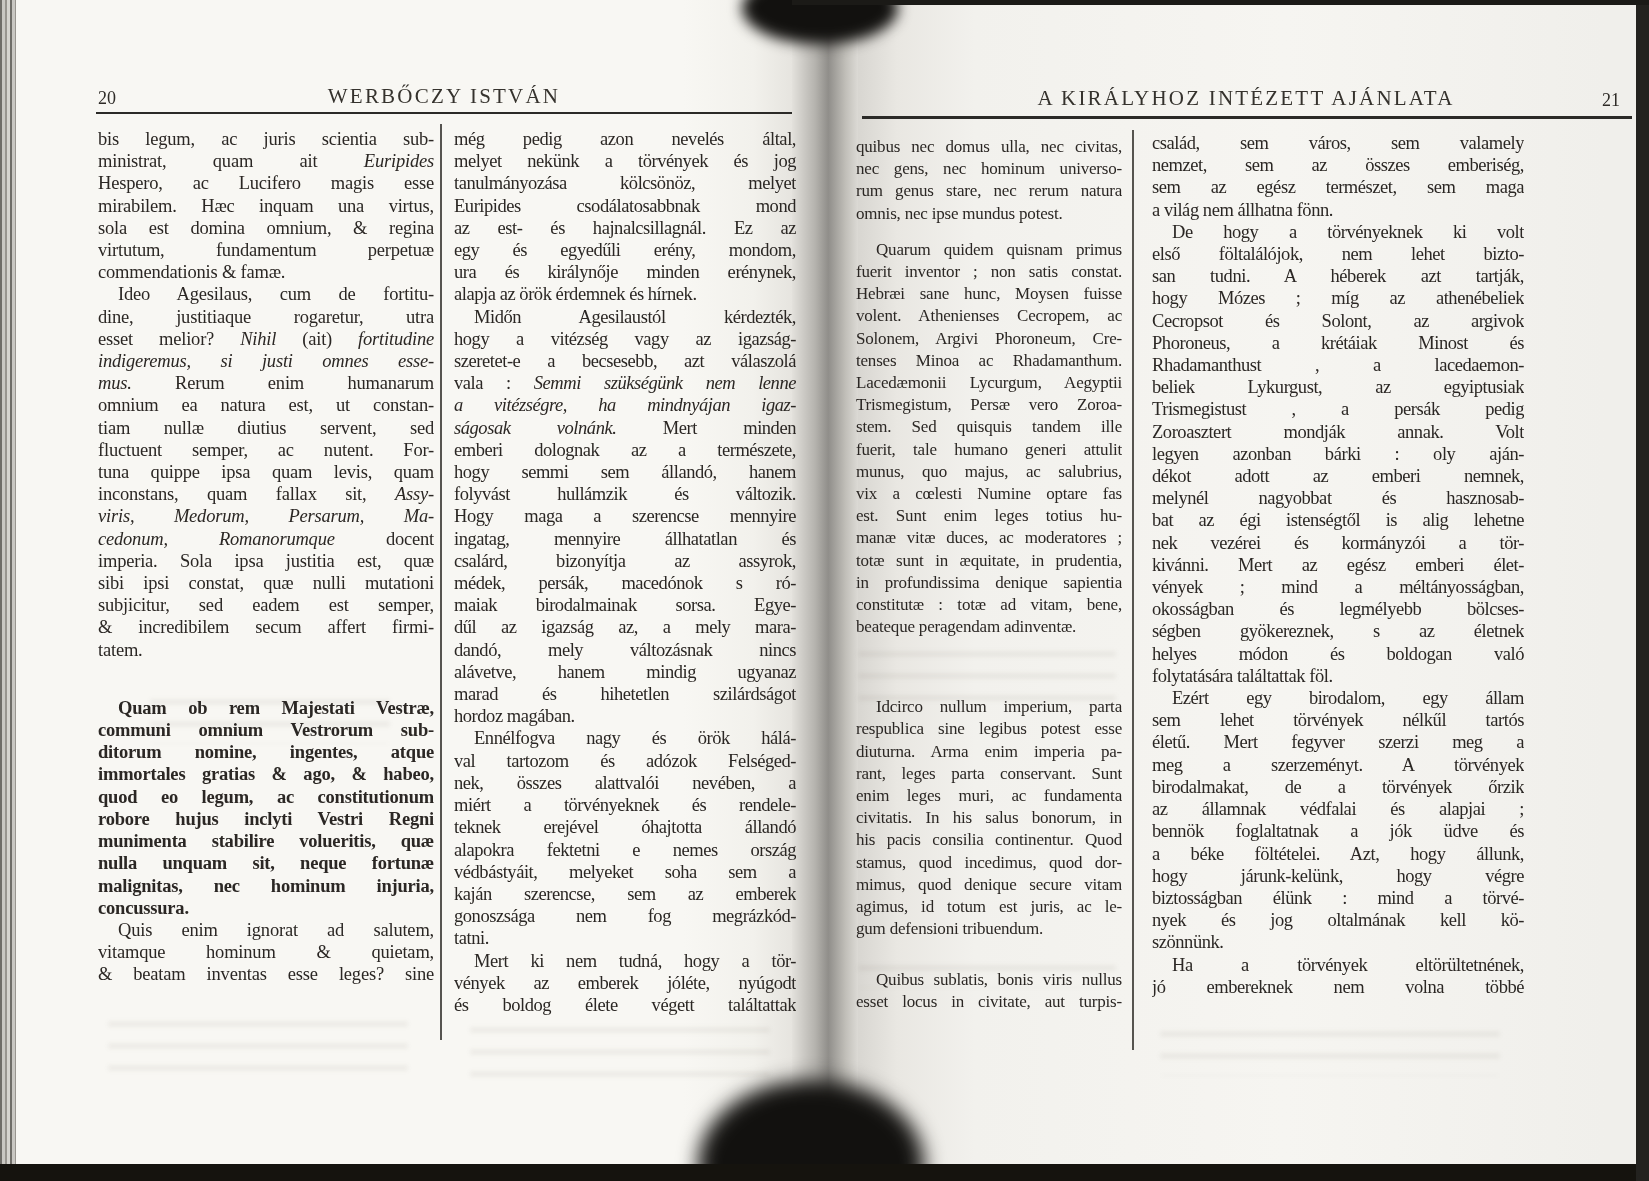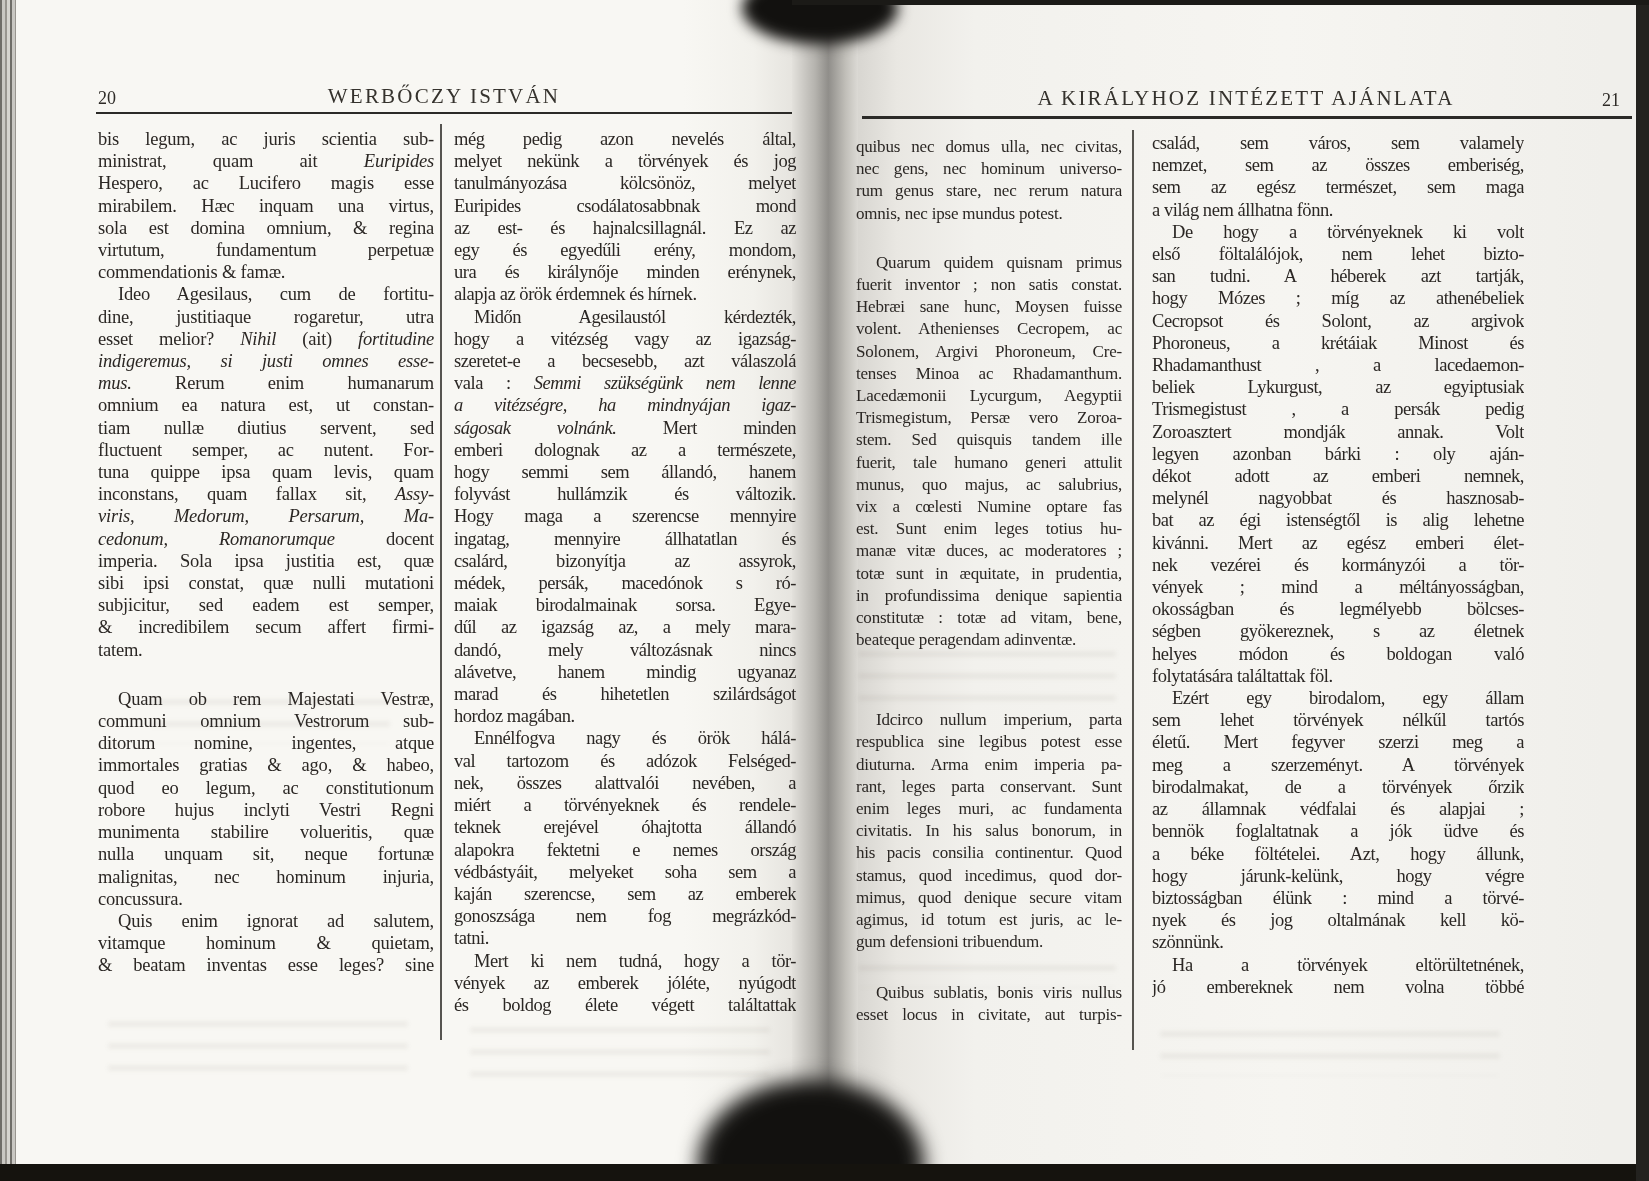--- a/index.html
+++ b/index.html
@@ -134,21 +134,21 @@
         <div class="line"><span>tuna quippe ipsa quam levis, quam</span></div>
         <div class="line"><span>inconstans, quam fallax sit, </span><i>Assy-</i></div>
         <div class="line"><i>viris, Medorum, Persarum, Ma-</i></div>
         <div class="line"><i>cedonum, Romanorumque</i><span> docent</span></div>
         <div class="line"><span>imperia. Sola ipsa justitia est, quæ</span></div>
         <div class="line"><span>sibi ipsi constat, quæ nulli mutationi</span></div>
         <div class="line"><span>subjicitur, sed eadem est semper,</span></div>
         <div class="line"><span>&amp; incredibilem secum affert firmi-</span></div>
         <div class="line endline"><span>tatem.</span></div>
       </div>
-      <div class="para" style="margin-top: 27px;">
+      <div class="para" style="margin-top: 36px; font-weight: bold;">
         <div class="line indent"><span>Quam ob rem Majestati Vestræ,</span></div>
         <div class="line"><span>communi omnium Vestrorum sub-</span></div>
         <div class="line"><span>ditorum nomine, ingentes, atque</span></div>
         <div class="line"><span>immortales gratias &amp; ago, &amp; habeo,</span></div>
         <div class="line"><span>quod eo legum, ac constitutionum</span></div>
         <div class="line"><span>robore hujus inclyti Vestri Regni</span></div>
         <div class="line"><span>munimenta stabilire volueritis, quæ</span></div>
         <div class="line"><span>nulla unquam sit, neque fortunæ</span></div>
         <div class="line"><span>malignitas, nec hominum injuria,</span></div>
         <div class="line endline"><span>concussura.</span></div>
@@ -209,21 +209,21 @@
         <div class="line"><span>és boldog élete végett találtattak</span></div>
       </div>
     </div>
   <div class="textcol col-r1">
       <div class="para">
         <div class="line"><span>quibus nec domus ulla, nec civitas,</span></div>
         <div class="line"><span>nec gens, nec hominum universo-</span></div>
         <div class="line"><span>rum genus stare, nec rerum natura</span></div>
         <div class="line endline"><span>omnis, nec ipse mundus potest.</span></div>
       </div>
-      <div class="para" style="margin-top: 27px;">
+      <div class="para" style="margin-top: 14px;">
         <div class="line indent"><span>Quarum quidem quisnam primus</span></div>
         <div class="line"><span>fuerit inventor ; non satis constat.</span></div>
         <div class="line"><span>Hebræi sane hunc, Moysen fuisse</span></div>
         <div class="line"><span>volent. Athenienses Cecropem, ac</span></div>
         <div class="line"><span>Solonem, Argivi Phoroneum, Cre-</span></div>
         <div class="line"><span>tenses Minoa ac Rhadamanthum.</span></div>
         <div class="line"><span>Lacedæmonii Lycurgum, Aegyptii</span></div>
         <div class="line"><span>Trismegistum, Persæ vero Zoroa-</span></div>
         <div class="line"><span>stem. Sed quisquis tandem ille</span></div>
         <div class="line"><span>fuerit, tale humano generi attulit</span></div>
@@ -269,22 +269,22 @@
         <div class="line"><span>Cecropsot és Solont, az argivok</span></div>
         <div class="line"><span>Phoroneus, a krétáiak Minost és</span></div>
         <div class="line"><span>Rhadamanthust , a lacedaemon-</span></div>
         <div class="line"><span>beliek Lykurgust, az egyiptusiak</span></div>
         <div class="line"><span>Trismegistust , a persák pedig</span></div>
         <div class="line"><span>Zoroasztert mondják annak. Volt</span></div>
         <div class="line"><span>legyen azonban bárki : oly aján-</span></div>
         <div class="line"><span>dékot adott az emberi nemnek,</span></div>
         <div class="line"><span>melynél nagyobbat és hasznosab-</span></div>
         <div class="line"><span>bat az égi istenségtől is alig lehetne</span></div>
+        <div class="line"><span>nek vezérei és kormányzói a tör-</span></div>
         <div class="line"><span>kivánni. Mert az egész emberi élet-</span></div>
-        <div class="line"><span>nek vezérei és kormányzói a tör-</span></div>
         <div class="line"><span>vények ; mind a méltányosságban,</span></div>
         <div class="line"><span>okosságban és legmélyebb bölcses-</span></div>
         <div class="line"><span>ségben gyökereznek, s az életnek</span></div>
         <div class="line"><span>helyes módon és boldogan való</span></div>
         <div class="line endline"><span>folytatására találtattak föl.</span></div>
       </div>
       <div class="para">
         <div class="line indent"><span>Ezért egy birodalom, egy állam</span></div>
         <div class="line"><span>sem lehet törvények nélkűl tartós</span></div>
         <div class="line"><span>életű. Mert fegyver szerzi meg a</span></div>

